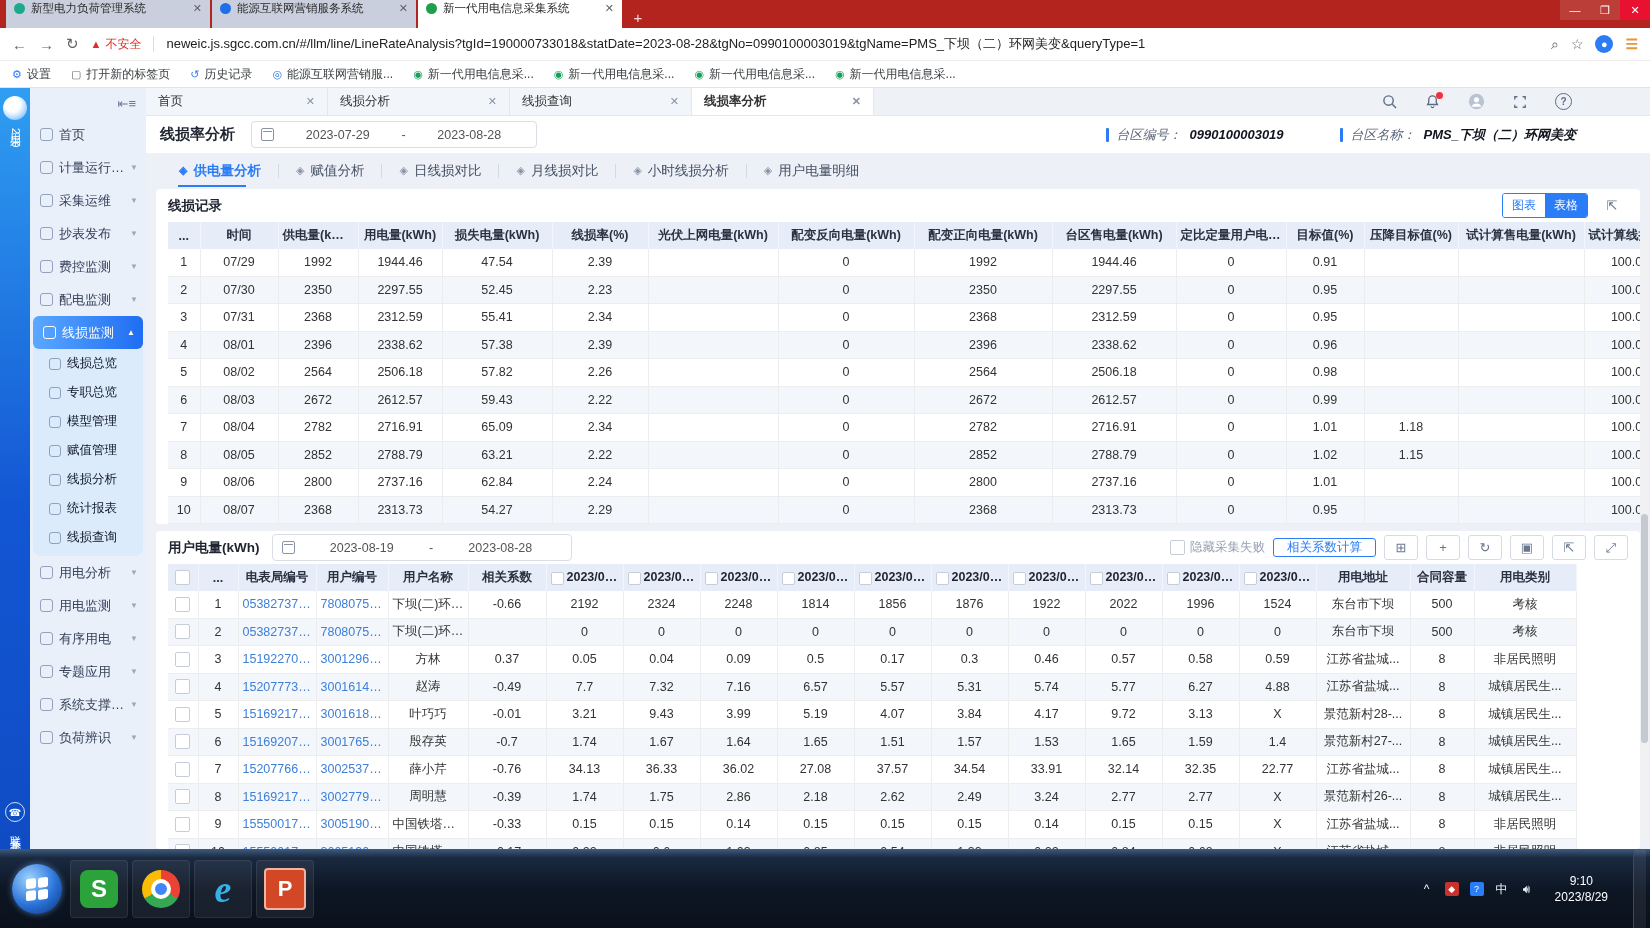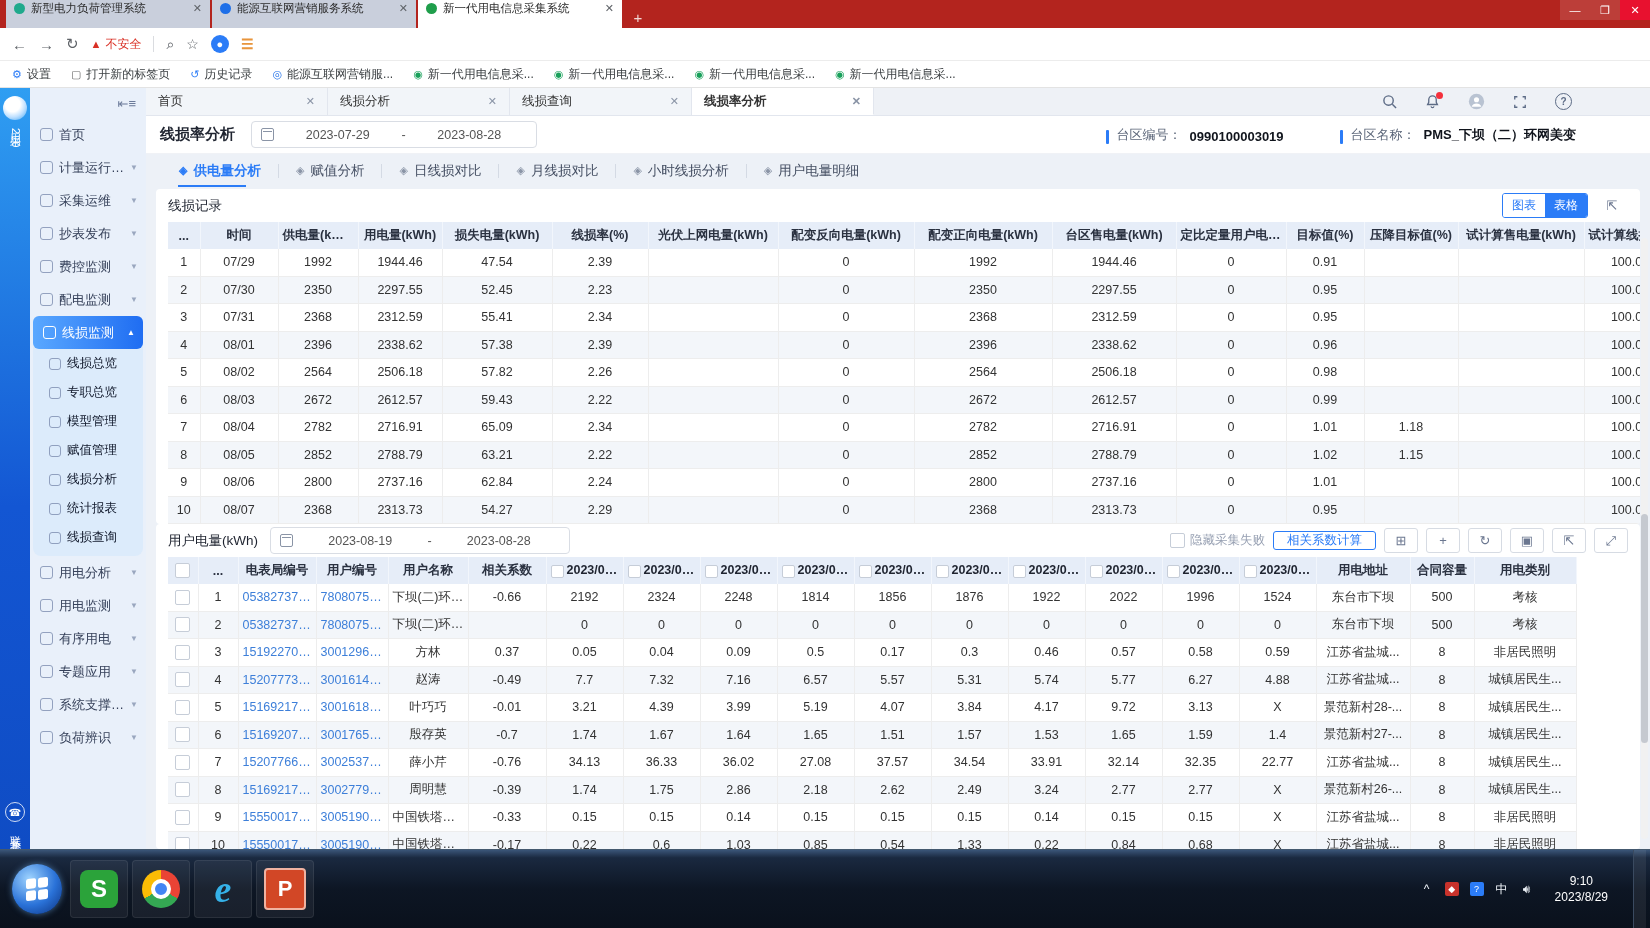--- a/index.html
+++ b/index.html
@@ -64,38 +64,38 @@
   .bell-dot{position:absolute;top:-2px;right:-3px;width:7px;height:7px;border-radius:50%;background:#f4303c;}
   .helpc{width:15px;height:15px;border:1.4px solid #5c6b85;border-radius:50%;display:flex;align-items:center;justify-content:center;font-size:10px;font-weight:bold;}
 
   .pageheader{height:37px;background:#fff;display:flex;align-items:center;padding:0 14px;gap:16px;flex:none;border-bottom:1px solid #f0f2f6;}
   .ptitle{font-size:15px;font-weight:bold;color:#1f2430;white-space:nowrap;}
   .datebox{width:266px;height:25px;border:1px solid #d9dde4;border-radius:4px;display:flex;align-items:center;padding:0 9px;gap:6px;color:#555;font-size:12.5px;background:#fff;flex:none;}
   .calic{width:11px;height:11px;border:1.3px solid #8a94a6;border-radius:2px;position:relative;flex:none;}
   .calic::before{content:'';position:absolute;top:2px;left:1px;right:1px;height:1.3px;background:#8a94a6;}
   .datebox .d{flex:1;text-align:center;white-space:nowrap;}
   .station{margin-left:auto;display:flex;gap:56px;font-size:13px;align-items:center;padding-right:60px;white-space:nowrap;}
-  .stitem{display:flex;align-items:flex-end;}
+  .stitem{display:flex;align-items:center;font-style:italic;}
   .bluebar{width:3px;height:14px;background:#2b7cf7;margin-right:8px;border-radius:1px;}
   .stlabel{color:#5a6578;margin-right:8px;}
   .stval{font-weight:bold;color:#10141c;}
 
   .subtabs{height:33px;display:flex;align-items:center;padding:0 16px;background:#edf1f7;font-size:13.5px;color:#454f63;flex:none;}
   .stab{display:flex;align-items:center;gap:6px;padding:0 17px;height:100%;position:relative;white-space:nowrap;}
   .stab .dia{font-size:11px;color:#8a94a6;}
   .stab.active{color:#2b7cf7;font-weight:bold;}
   .stab.active .dia{color:#2b7cf7;}
   .stab.active::after{content:'';position:absolute;bottom:0;left:16px;width:68px;height:2px;background:#2b7cf7;}
   .stsep{width:1px;height:14px;background:#d4dae4;}
 
   .panel{background:#fff;border-radius:4px;margin:0 10px;overflow:hidden;flex:none;}
   .p1{margin-top:2px;}
-  .p2{flex:1;}
+  .p2{margin-top:7px;flex:1;}
   .phead{height:33px;display:flex;align-items:center;padding:0 12px;gap:12px;}
-  .phead .t{font-weight:normal;font-size:13.5px;color:#1f2430;white-space:nowrap;}
+  .phead .t{font-weight:bold;font-size:13.5px;color:#1f2430;white-space:nowrap;}
   .pright{margin-left:auto;display:flex;align-items:center;gap:8px;}
   .viewtoggle{display:flex;border:1px solid #2b7cf7;border-radius:3px;overflow:hidden;font-size:12px;margin-left:40px;}
   .vt{padding:3px 9px;color:#2b7cf7;background:#fff;}
   .vt.active{background:#2b7cf7;color:#fff;}
   .ibtn{min-width:26px;height:23px;border:1px solid #d6dbe3;border-radius:3px;display:flex;align-items:center;justify-content:center;color:#6b7790;font-size:13px;background:#fff;padding:0 3px;}
   .ibtn.noline{border:none;}
   .hidefail{display:flex;align-items:center;gap:5px;color:#98a1b3;font-size:12.5px;white-space:nowrap;padding-left:24px;}
   .calcbtn{border:1px solid #2b7cf7;color:#2b7cf7;border-radius:3px;padding:0 13px;font-size:12.5px;background:#fff;white-space:nowrap;}
   .cb{display:inline-block;width:13px;height:13px;border:1px solid #c6cdd8;border-radius:2px;background:#fff;vertical-align:middle;flex:none;}
   .cb.sm{width:11px;height:11px;}
@@ -163,20 +163,21 @@
 
   <div class="urlbar">
     <span class="navic">←</span>
     <span class="navic">→</span>
     <span class="navic">↻</span>
     <span class="warn">
         <span class="tri">▲</span>
         <span>不安全</span>
       </span>
     <span class="udiv"></span>
+    <span class="urltext">neweic.js.sgcc.com.cn/#/llm/line/LineRateAnalysis?tgId=190000733018&amp;statDate=2023-08-28&amp;tgNo=0990100003019&amp;tgName=PMS_下坝（二）环网美变&amp;queryType=1</span>
     <span class="uric">⌕</span>
     <span class="uric">☆</span>
     <span class="avatar-mini">●</span>
     <span class="uric menu">☰</span>
   </div>
 
   <div class="bookmarksbar" id="bookmarks">
       <span class="bm">
         <span class="ic" style="color: rgb(43, 124, 247);">⚙</span>
         <span>设置</span>
@@ -807,21 +808,21 @@
                   <td>城镇居民生...</td>
                 </tr>
                 <tr>
                   <td><span class="cb"></span></td>
                   <td>5</td>
                   <td class="link">1516921786</td>
                   <td class="link">3001618089</td>
                   <td>叶巧巧</td>
                   <td>-0.01</td>
                   <td>3.21</td>
-                  <td>4.39</td>
+                  <td>9.43</td>
                   <td>3.99</td>
                   <td>5.19</td>
                   <td>4.07</td>
                   <td>3.84</td>
                   <td>4.17</td>
                   <td>9.72</td>
                   <td>3.13</td>
                   <td>X</td>
                   <td>景范新村28-...</td>
                   <td>8</td>

